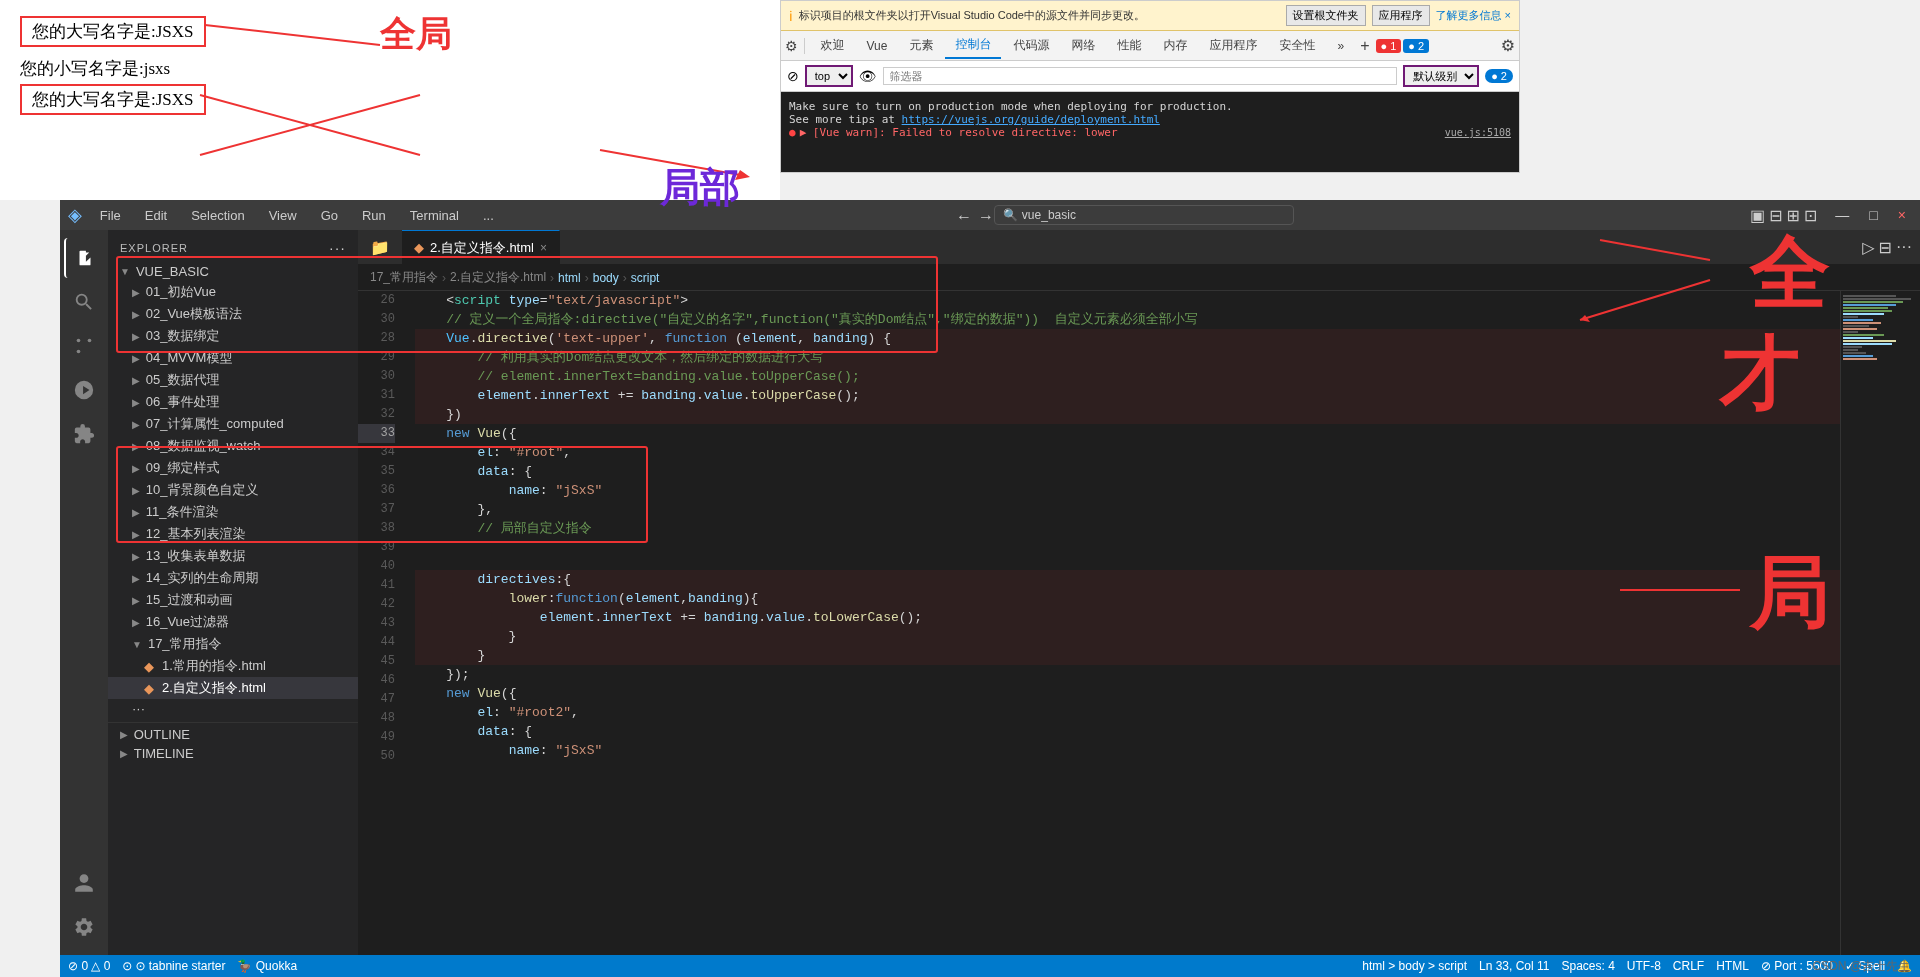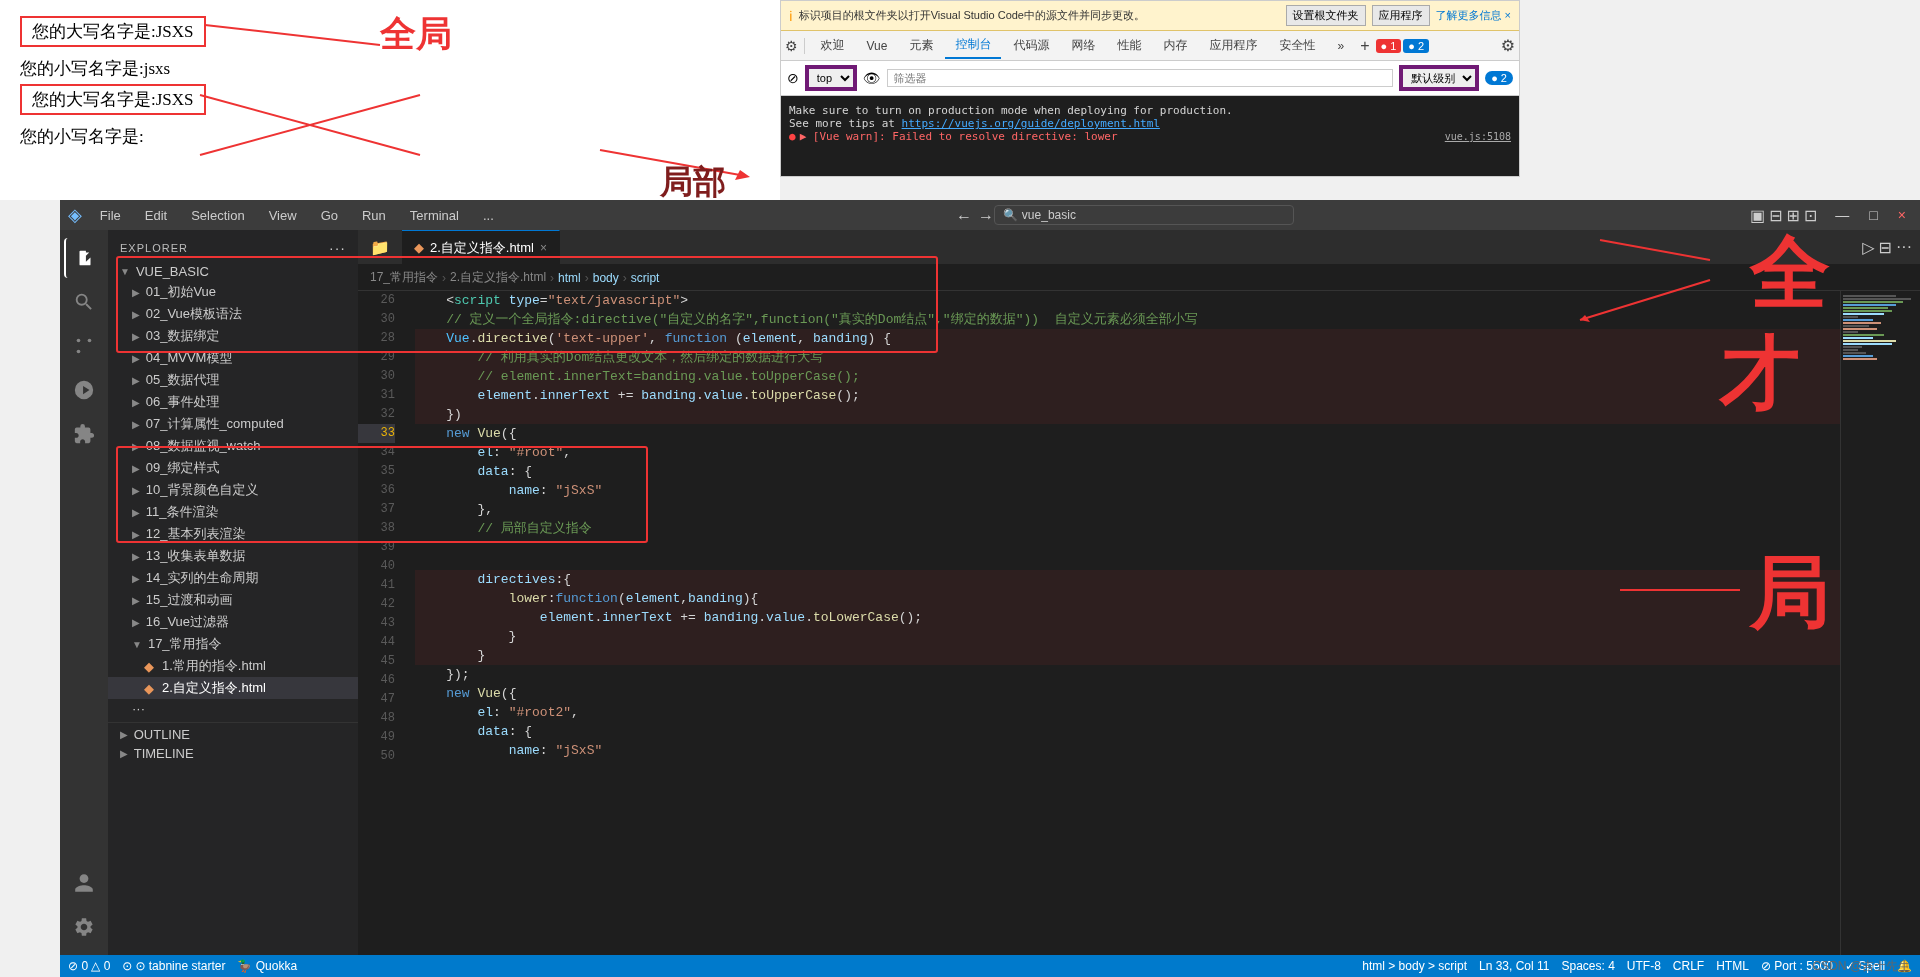--- a/index.html
+++ b/index.html
@@ -51,21 +51,21 @@
       background: #fff;
       border-bottom: 1px solid #ccc;
       display: flex;
       align-items: center;
       padding: 4px 6px;
       gap: 6px;
     }
     .browser-toolbar select {
       font-size: 11px;
       padding: 2px 4px;
-      border: 4px solid #701a75;
+      border: 2px solid #701a75;
     }
     .browser-toolbar input {
       flex: 1;
       font-size: 11px;
       padding: 2px 4px;
       border: 1px solid #ccc;
     }
     .browser-content {
       background: #1e1e1e;
       padding: 8px;
@@ -323,22 +323,22 @@
       top: 10px; left: 380px;
       color: #e33;
       font-size: 36px;
       font-weight: bold;
       font-family: 'SimSun', serif;
       z-index: 10;
     }
     .local-label {
       position: absolute;
       top: 160px; left: 660px;
-      color: #7f1d1d;
-      font-size: 33px;
+      color: #6d28d9;
+      font-size: 40px;
       font-weight: bold;
       font-family: 'SimSun', serif;
       z-index: 10;
     }
 
     
     .csdn-watermark {
       position: absolute;
       bottom: 2px; right: 10px;
       font-size: 12px;
@@ -351,23 +351,20 @@
 
 <div class="preview-output">
   <div style="margin-bottom:4px;">
     <span class="preview-text highlighted" style="border:2px solid #e33; display:inline-block; padding:2px 10px; font-size:17px;">您的大写名字是:JSXS</span>
   </div>
   <div style="margin-bottom:4px;">
     <span class="preview-text" style="font-size:17px;">您的小写名字是:jsxs</span>
   </div>
   <div style="margin-bottom:4px;">
     <span class="preview-text highlighted" style="border:2px solid #e33; display:inline-block; padding:2px 10px; font-size:17px;">您的大写名字是:JSXS</span>
-  </div>
-  <div>
-    <span class="preview-text" style="font-size:17px;">您的小写名字是:</span>
   </div>
 </div>
 
 <div class="global-label">全局</div>
 
 <div class="local-label">局部</div>
 
 <svg style="position:absolute;top:0;left:0;width:780px;height:200px;pointer-events:none;z-index:6;">
 
   <line x1="380" y1="45" x2="205" y2="25" stroke="#e33" stroke-width="2"></line>
@@ -643,21 +640,21 @@
 
       <div class="code-editor">
         <div class="line-numbers">
           <div class="line-number">26</div>
           <div class="line-number">30</div>
           <div class="line-number">28</div>
           <div class="line-number">29</div>
           <div class="line-number">30</div>
           <div class="line-number">31</div>
           <div class="line-number">32</div>
-          <div class="line-number" style="background:#37373d;color:#eab308;">33</div>
+          <div class="line-number" style="background:#37373d;color:#a3a3a3;">33</div>
           <div class="line-number">34</div>
           <div class="line-number">35</div>
           <div class="line-number">36</div>
           <div class="line-number">37</div>
           <div class="line-number">38</div>
           <div class="line-number">39</div>
           <div class="line-number">40</div>
           <div class="line-number">41</div>
           <div class="line-number">42</div>
           <div class="line-number">43</div>

